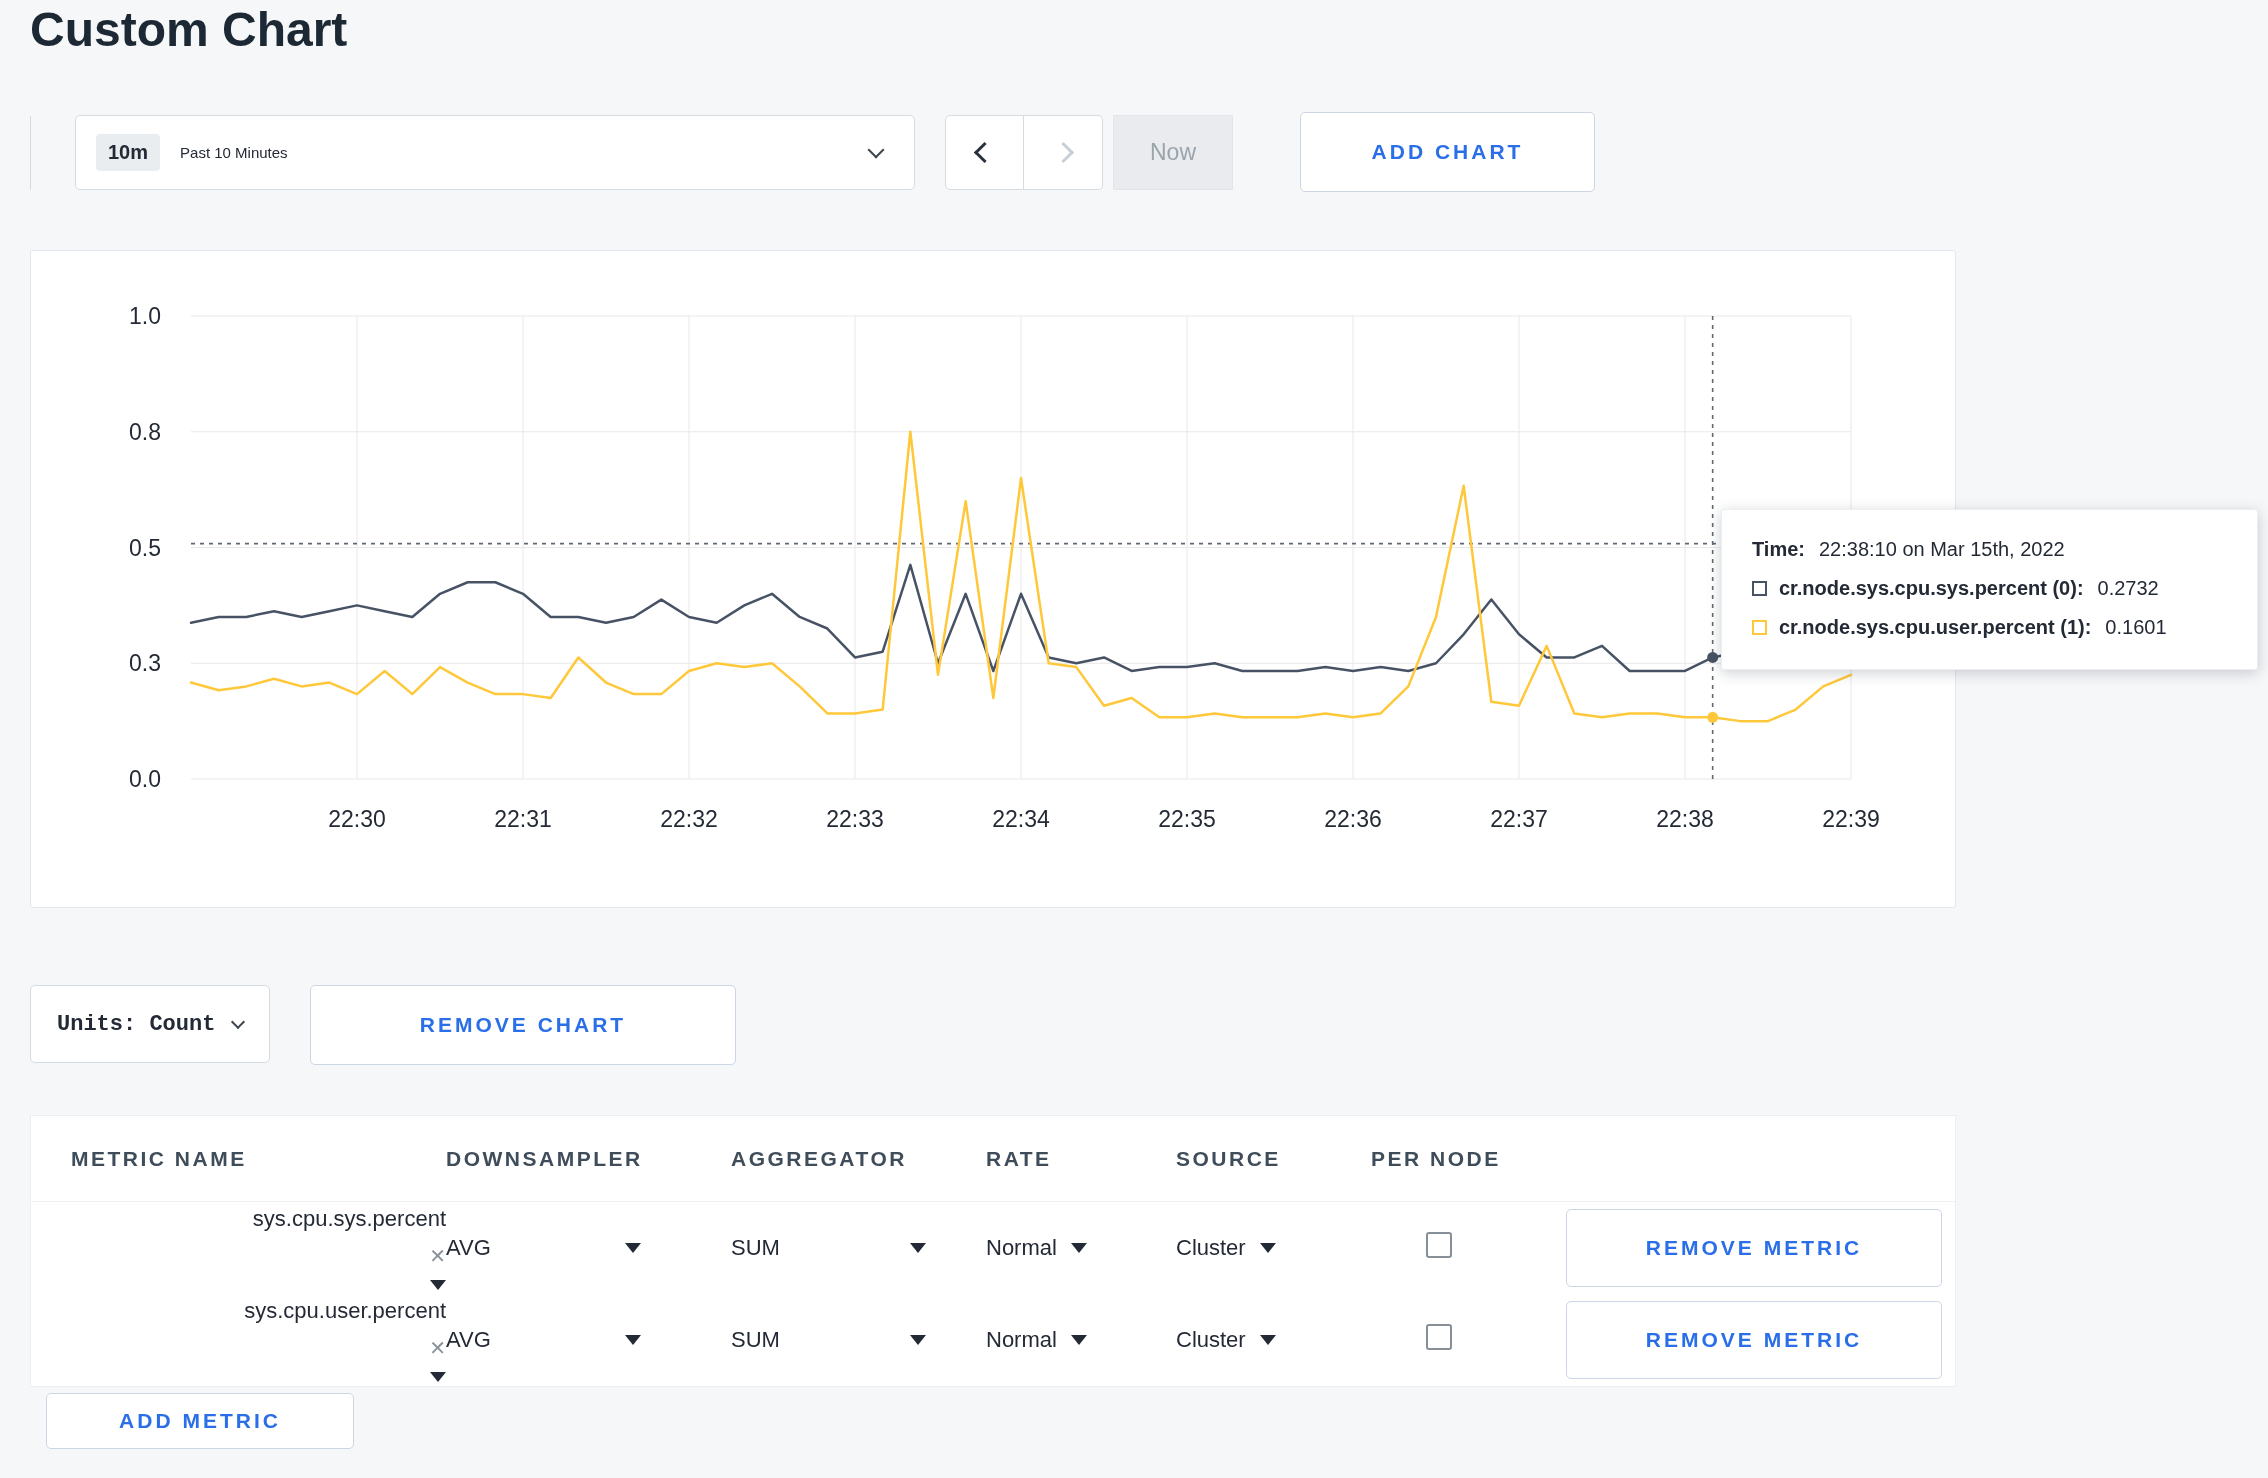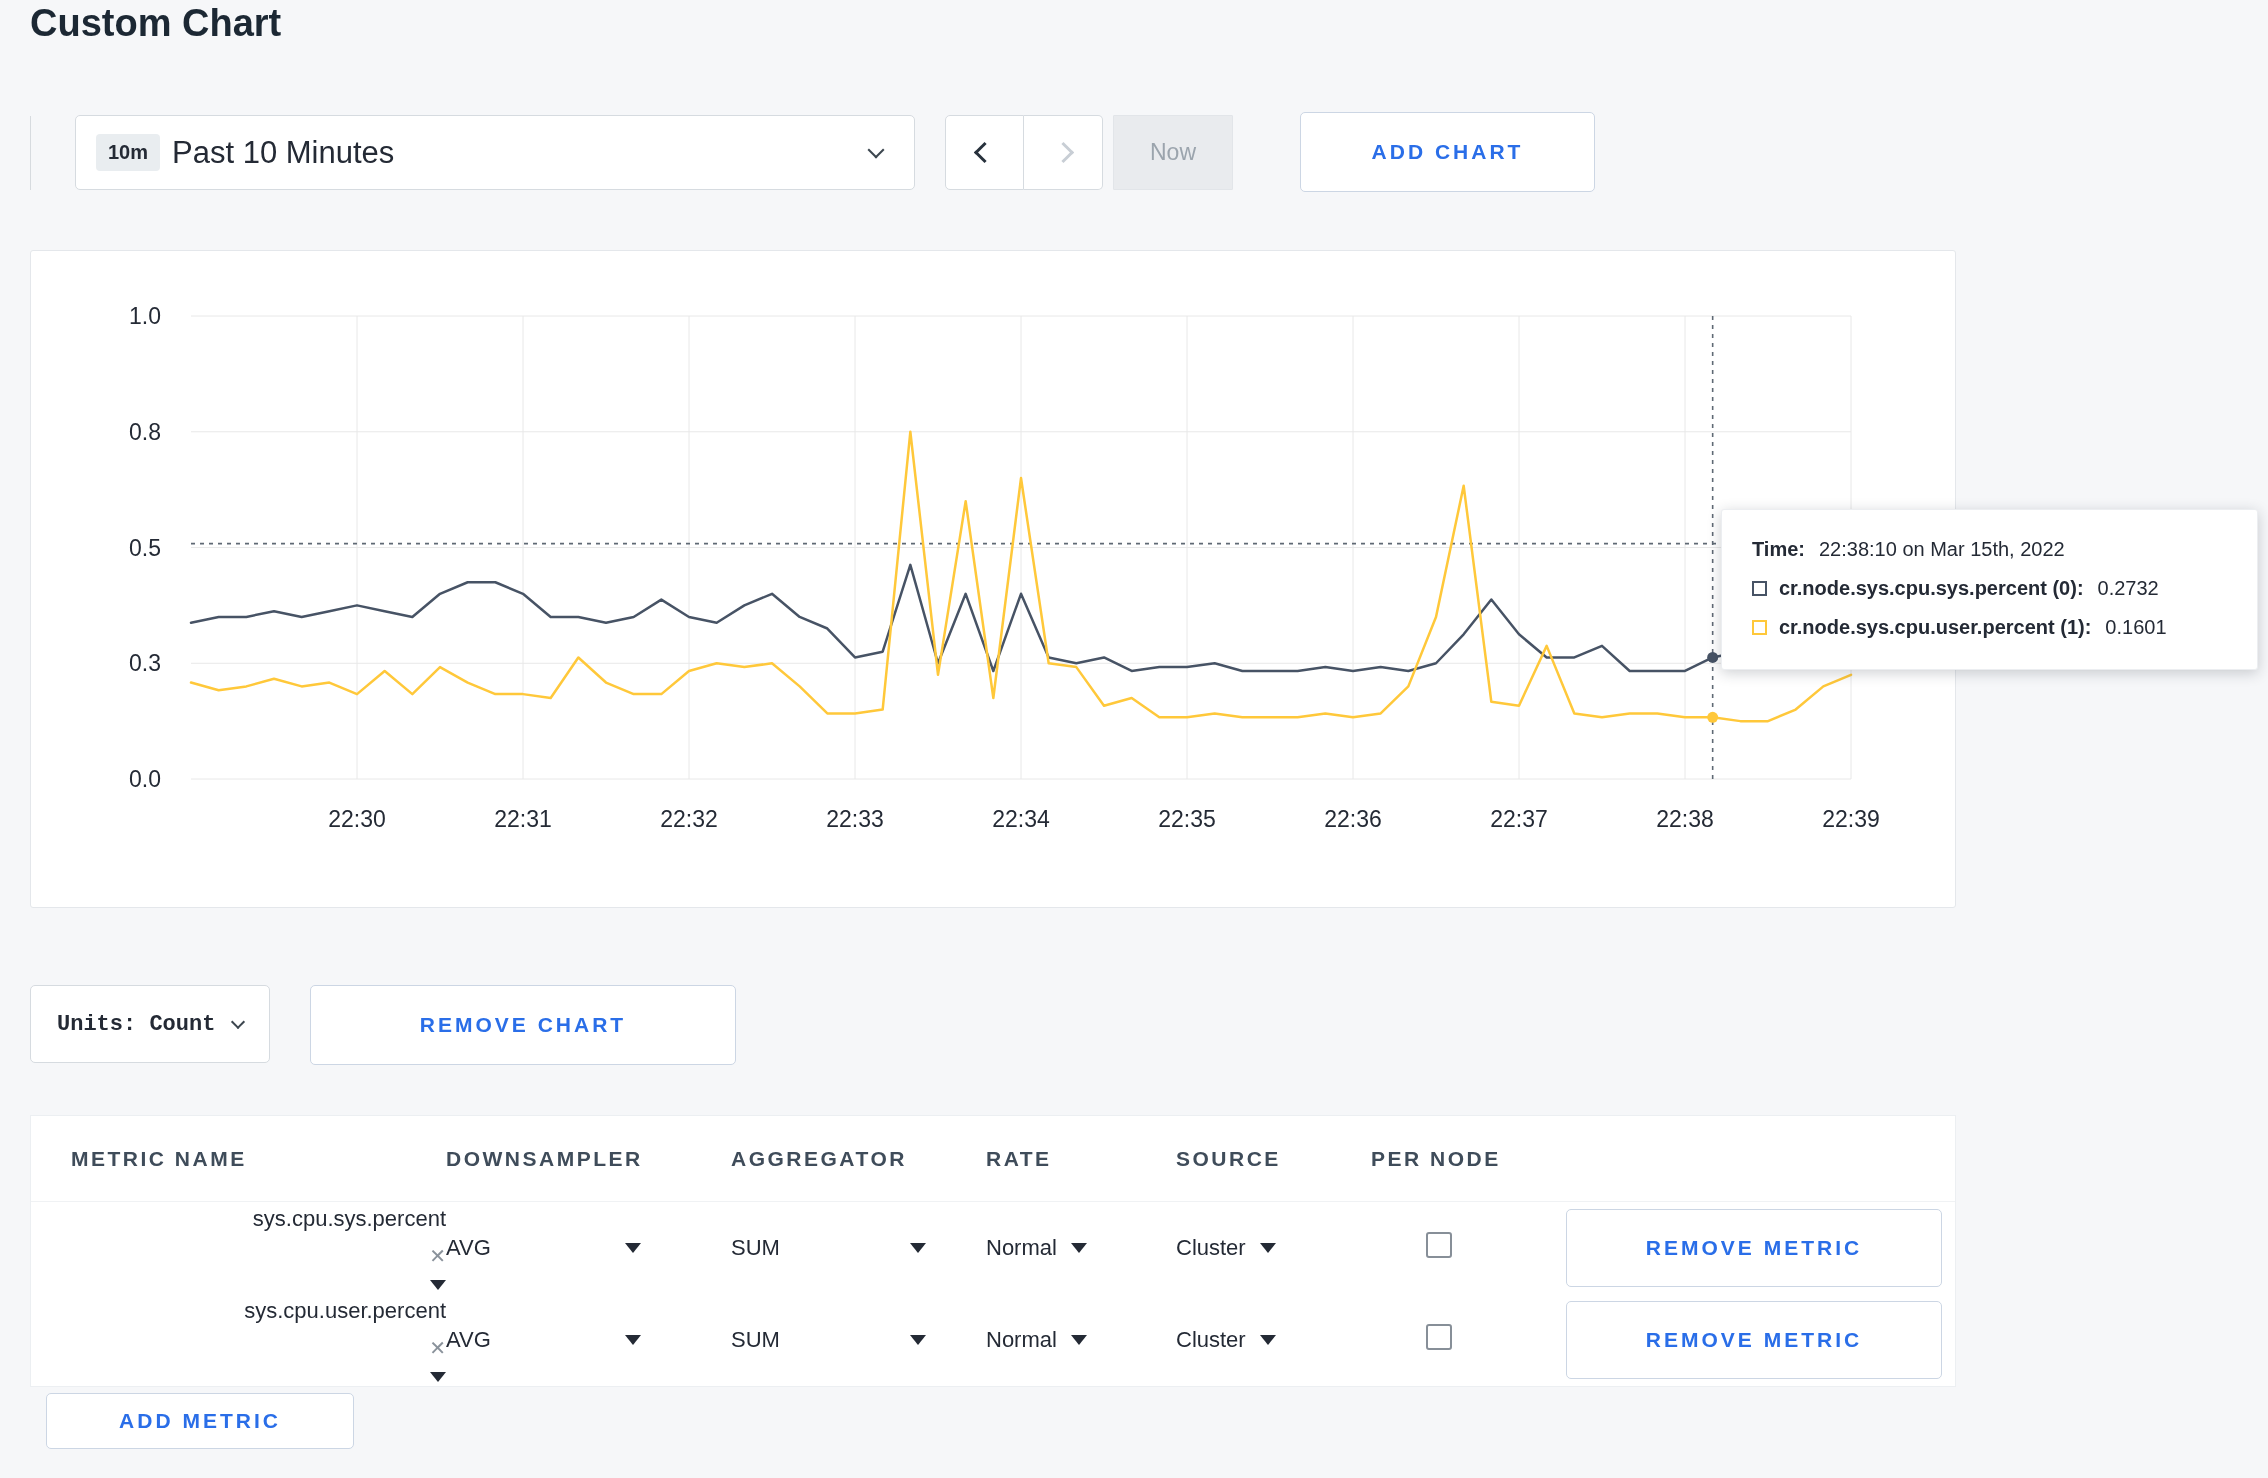--- a/index.html
+++ b/index.html
@@ -4,30 +4,30 @@
 <style>
   :root{ --accent:#2a6ee8; }
   html,body{margin:0;padding:0;}
   body{
     width:2268px;height:1478px;position:relative;overflow:hidden;
     background:#f6f7f9;color:#242a35;
     font-family:"Liberation Sans",sans-serif;
   }
   .page-title{
     position:absolute;left:30px;top:2px;margin:0;
-    font-size:38px;font-weight:600;color:#1c2834;
+    font-size:48px;font-weight:600;color:#1c2834;
   }
   .toolbar-divider{position:absolute;left:30px;top:116px;width:1px;height:74px;background:#d7dbdf;}
   .range-select{
     position:absolute;left:75px;top:115px;width:840px;height:75px;box-sizing:border-box;
     background:#fff;border:1px solid #d6dbe0;border-radius:5px;
     display:flex;align-items:center;padding:0 32px 0 20px;cursor:pointer;
   }
   .badge{background:#e9edf0;border-radius:4px;font-weight:700;font-size:20px;padding:7px 12px;color:#242a35;text-align:right;}
-  .range-label{margin-left:12px;font-size:31px;}
+  .range-label{margin-left:20px;font-size:15px;}
   .chev{display:inline-block;border-style:solid;border-color:currentColor;border-width:0 2px 2px 0;padding:5px;}
   .chev.down{transform:rotate(45deg);}
   .chev.left{transform:rotate(135deg);}
   .chev.right{transform:rotate(-45deg);}
   .range-select .chev{margin-left:auto;color:#3c464f;margin-top:-6px;}
   .pager{position:absolute;left:945px;top:115px;display:flex;}
   .pager-btn{
     width:79px;height:75px;background:#fff;border:1px solid #d6dbe0;
     display:flex;align-items:center;justify-content:center;cursor:pointer;padding:0;
   }

